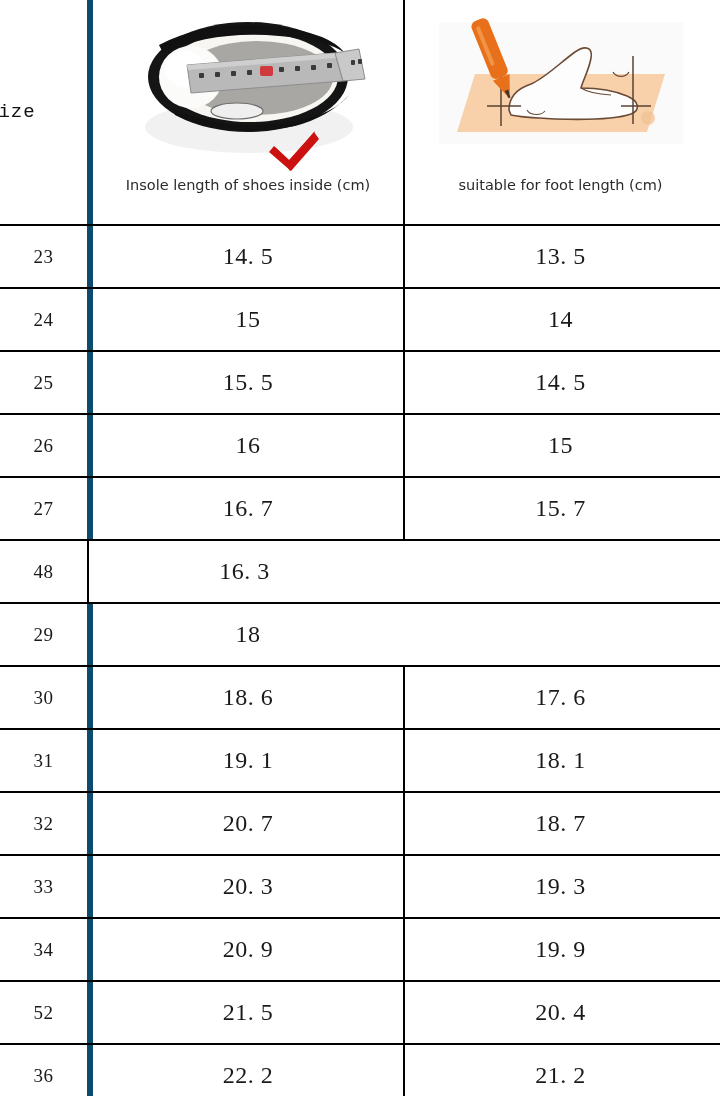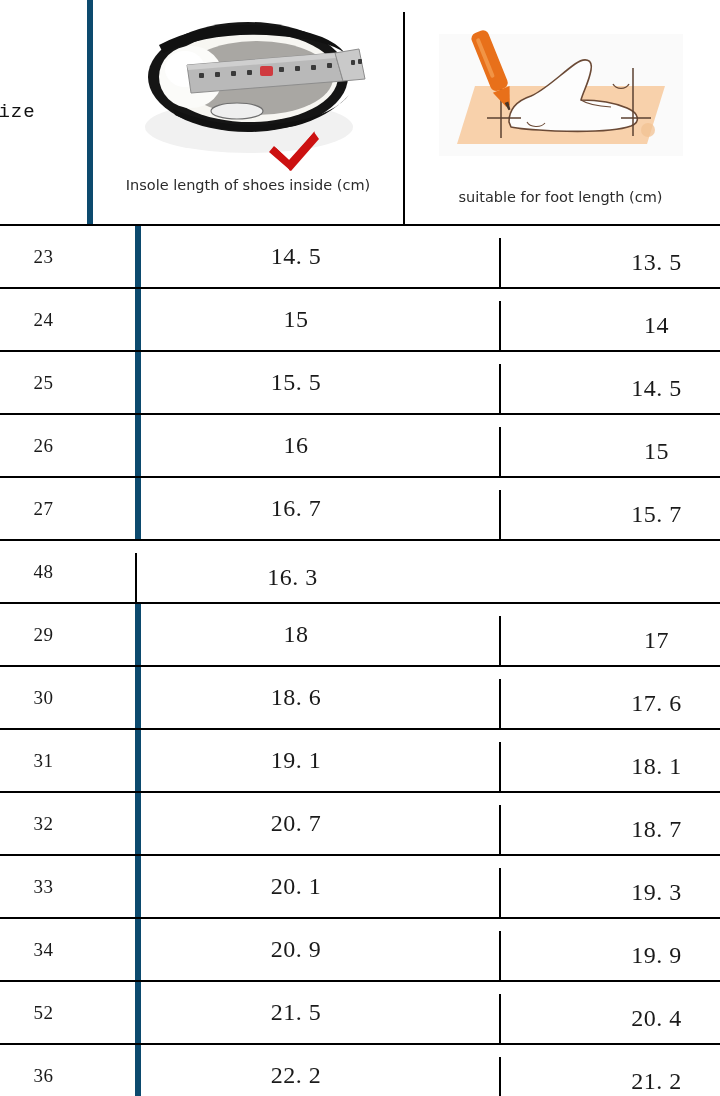--- a/index.html
+++ b/index.html
@@ -32,21 +32,21 @@
   }
   .cell {
     box-sizing: border-box;
     display: flex;
     align-items: center;
     justify-content: center;
     position: relative;
   }
   .col-size   { width: 87px;  flex: 0 0 87px;  }
   .col-insole { width: 316px; flex: 0 0 316px; border-left: 6px solid #0c4a6e; }
-  .col-foot   { width: 313px; flex: 0 0 313px; border-left: 2px solid #000000; margin-top: 12px; }
+  .col-foot   { width: 313px; flex: 0 0 313px; border-left: 2px solid #000000; }
 
   
   .header-row {
     height: 226px;
     border-bottom: 2px solid #000000;
   }
   .header-row .cell {
     flex-direction: column;
     justify-content: flex-start;
     padding-top: 0;
@@ -77,21 +77,21 @@
     text-align: center;
     font-family: "DejaVu Sans", "Liberation Sans", sans-serif;
     font-size: 14.5px;
     color: #2b2b2b;
     line-height: 1;
     padding-bottom: 8px;
     white-space: nowrap;
   }
 
   
-  .data-row { height: 63px; gap: 48px; }
+  .data-row { height: 63px; }
   .data-row .cell {
     font-family: "Liberation Serif", "DejaVu Serif", serif;
     font-size: 24px;
     color: #1a1a1a;
     letter-spacing: 0.5px;
   }
   .data-row .col-size { font-size: 19px; }
 
   
   .shoe-photo {
@@ -241,40 +241,39 @@
         <div class="cell col-insole">16. 7</div>
         <div class="cell col-foot">15. 7</div>
       </div>
       <div class="grid-row data-row">
         <div class="cell col-size">48</div>
         <div class="cell col-foot">16. 3</div>
       </div>
       <div class="grid-row data-row">
         <div class="cell col-size">29</div>
         <div class="cell col-insole">18</div>
-        <div class="cell col-foot">17</div>
       </div>
       <div class="grid-row data-row">
         <div class="cell col-size">30</div>
         <div class="cell col-insole">18. 6</div>
         <div class="cell col-foot">17. 6</div>
       </div>
       <div class="grid-row data-row">
         <div class="cell col-size">31</div>
         <div class="cell col-insole">19. 1</div>
         <div class="cell col-foot">18. 1</div>
       </div>
       <div class="grid-row data-row">
         <div class="cell col-size">32</div>
         <div class="cell col-insole">20. 7</div>
         <div class="cell col-foot">18. 7</div>
       </div>
       <div class="grid-row data-row">
         <div class="cell col-size">33</div>
-        <div class="cell col-insole">20. 1</div>
+        <div class="cell col-insole">20. 3</div>
         <div class="cell col-foot">19. 3</div>
       </div>
       <div class="grid-row data-row">
         <div class="cell col-size">34</div>
         <div class="cell col-insole">20. 9</div>
         <div class="cell col-foot">19. 9</div>
       </div>
       <div class="grid-row data-row">
         <div class="cell col-size">52</div>
         <div class="cell col-insole">21. 5</div>

